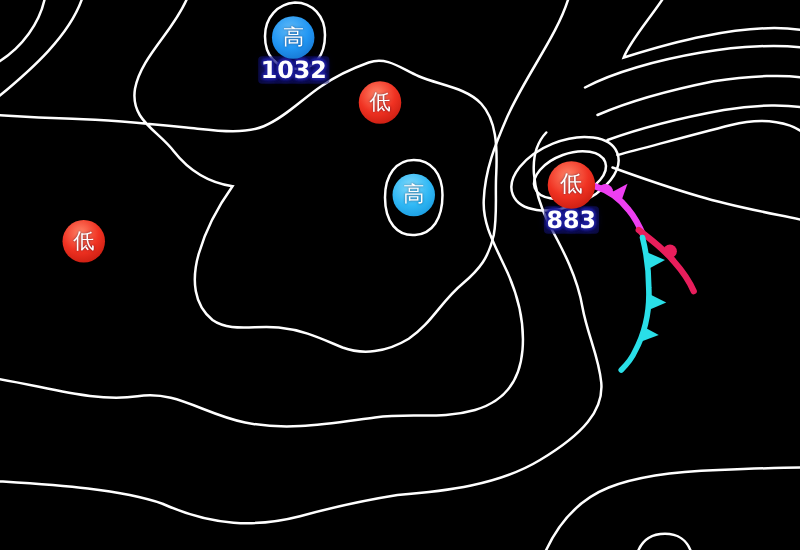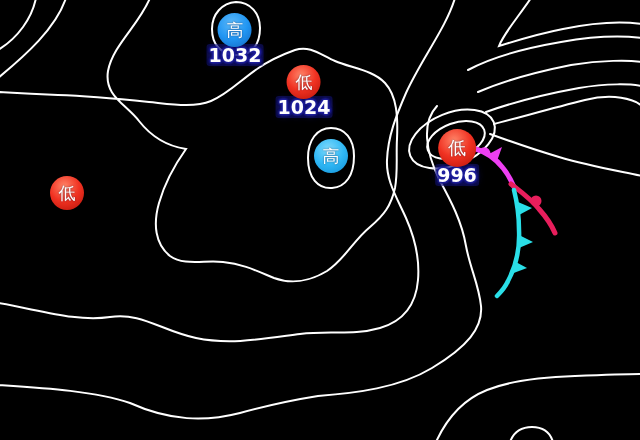--- a/index.html
+++ b/index.html
@@ -84,35 +84,34 @@
     <div class="disc high-deep">
       <span>高</span>
     </div>
     <div class="pval">1032</div>
   </div>
 
   <div class="marker" style="left:304px;top:65px;">
     <div class="disc low">
       <span>低</span>
     </div>
-    <div class="pval">1024</div>
   </div>
 
   <div class="marker" style="left:331px;top:139px;">
     <div class="disc high-light">
       <span>高</span>
     </div>
   </div>
 
   <div class="marker" style="left:67px;top:176px;">
     <div class="disc low">
       <span>低</span>
     </div>
   </div>
 
   <div class="marker" style="left:457px;top:129px;">
     <div class="disc low big">
       <span>低</span>
     </div>
-    <div class="pval">996</div>
+    <div class="pval">883</div>
   </div>
 
 </div>
 
 </body></html>

